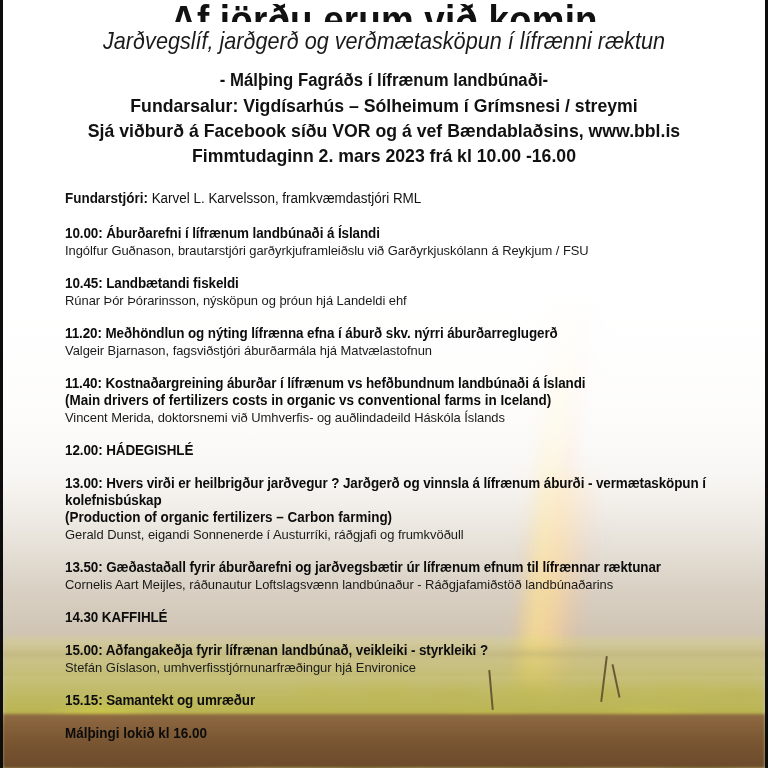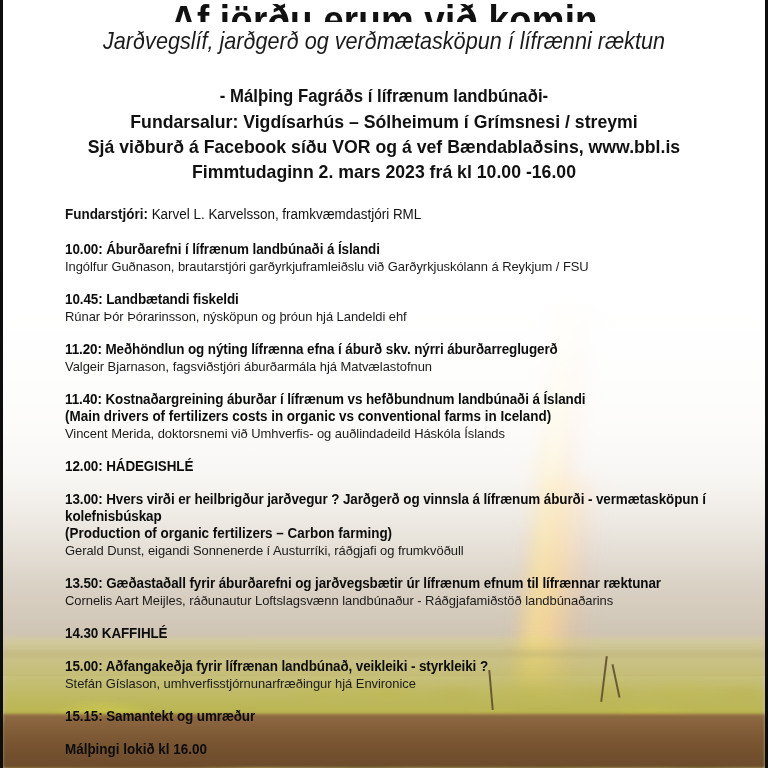--- a/index.html
+++ b/index.html
@@ -130,21 +130,21 @@
     font-weight:bold;font-size:40px;letter-spacing:.2px;color:#111;
     line-height:40px;margin:0;height:22px;overflow:hidden;
     transform:scaleX(.92);transform-origin:center top;
   }
   .subtitle{
     font-family:"Liberation Sans Narrow","Liberation Sans",sans-serif;
     font-style:italic;font-size:24px;color:#1a1a1a;
     margin:4px 0 0 0;line-height:30px;
     transform:scaleX(.9);transform-origin:center top;
   }
-  .meta{margin-top:28px;}
+  .meta{margin-top:12px;}
   .meta div{
     font-family:"Liberation Sans Narrow","Liberation Sans",sans-serif;
     font-weight:bold;font-size:19px;color:#111;line-height:25px;
     transform:scaleX(.93);transform-origin:center top;
   }
   .meta .m1{font-size:18px;}
 
   .program{margin:22px 0 0 62px;width:690px;}
   .chair{
     font-size:14px;color:#111;line-height:16px;margin-bottom:19px;

